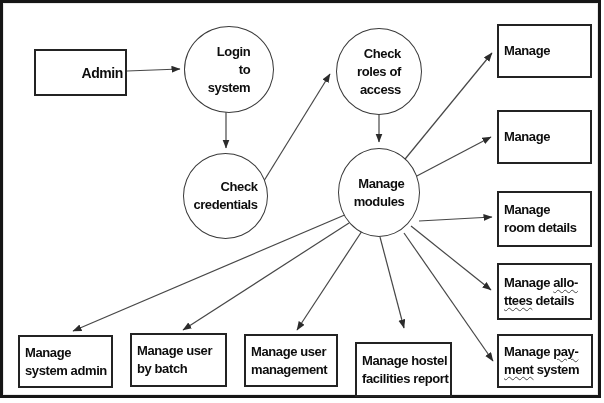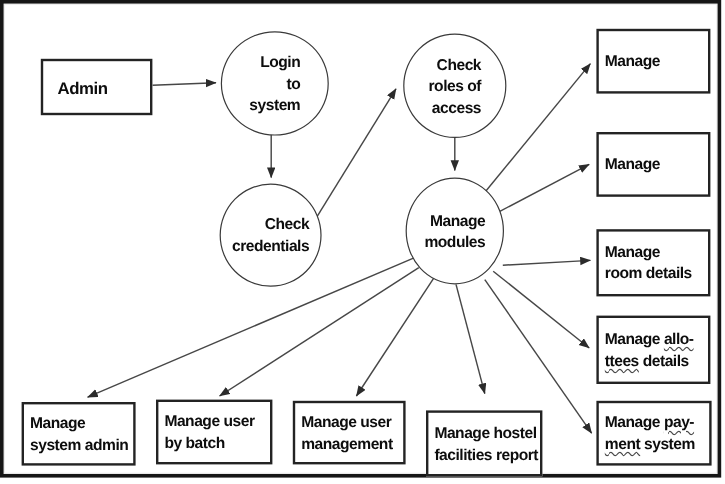--- a/index.html
+++ b/index.html
@@ -53,21 +53,21 @@
     padding-right: 2px;
   }
   .circle-node {
     border: 1.6px solid #3a3a3a;
     border-radius: 50%;
     align-items: center;
     text-align: left;
   }
   .circle-node .inner { text-align: right; }
   .admin-node {
-    align-items: flex-start;
+    align-items: flex-end;
     text-align: center;
     font-size: 14px;
     padding-left: 12px;
   }
   .misspelled {
     text-decoration: underline;
     text-decoration-style: wavy;
     text-decoration-color: #4a4a4a;
     text-decoration-thickness: 1px;
     text-underline-offset: 2px;

